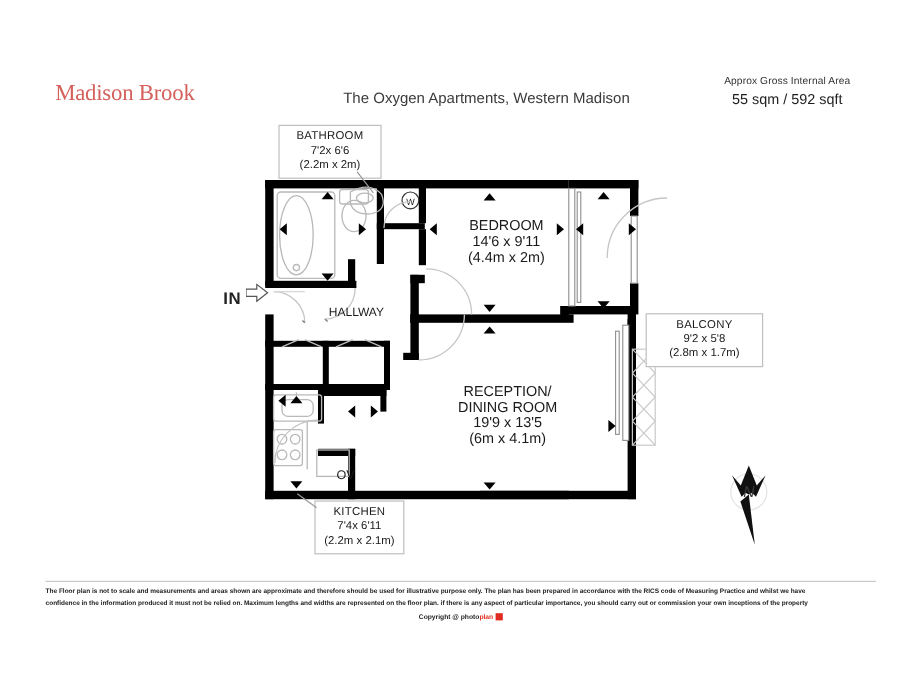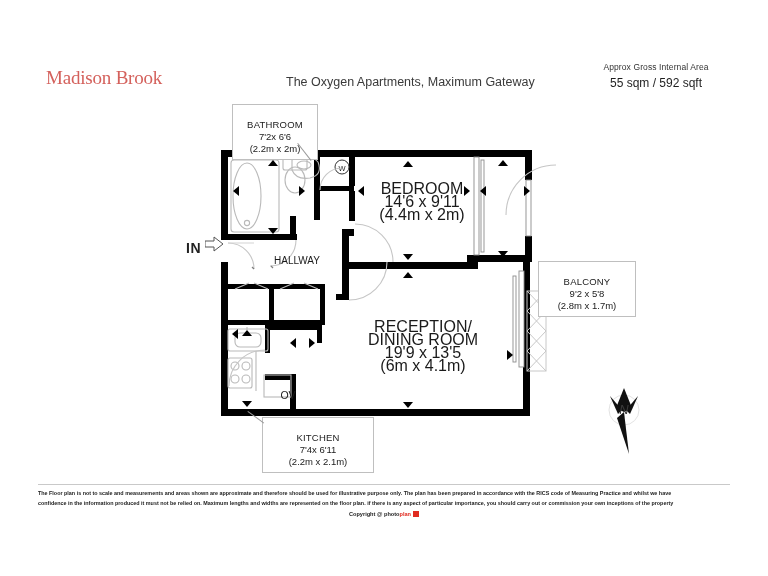--- a/index.html
+++ b/index.html
@@ -59,35 +59,35 @@
 
   
   .room-box {
     position: absolute;
     border: 1px solid #bfbfbf;
     background: #ffffff;
     text-align: center;
     font-size: 9.5px;
     line-height: 12px;
     color: #1a1a1a;
-    padding: 14px 5px 4px 5px;
+    padding: 3px 5px 4px 5px;
     white-space: nowrap;
     box-sizing: border-box;
   }
   .room-box .nm { letter-spacing: 0.2px; }
 
   .inner-label {
     position: absolute;
     text-align: center;
     font-size: 9.5px;
     line-height: 12.5px;
     color: #1a1a1a;
     white-space: nowrap;
   }
-  .inner-label.big { font-size: 16px; line-height: 13px; text-align: center; }
+  .inner-label.big { font-size: 12px; line-height: 13px; text-align: center; }
 
   .leader {
     position: absolute;
     background: #9a9a9a;
     transform-origin: 0 0;
     height: 1px;
   }
 
   
   #planSvg {
@@ -163,21 +163,21 @@
     color: #222;
     letter-spacing: 0.5px;
   }
 </style>
 </head>
 <body>
 
 <div class="page">
 
   <div class="brand">Madison Brook</div>
-  <div class="plan-title">The Oxygen Apartments, Maximum Gateway</div>
+  <div class="plan-title">The Oxygen Apartments, Western Madison</div>
   <div class="area-block">
     <div class="area-label">Approx Gross Internal Area</div>
     <div class="area-value">55 sqm / 592 sqft</div>
   </div>
 
   <svg id="planSvg" width="768" height="576" viewBox="0 0 768 576">
 
     <g fill="#000000">
 
       <rect x="221" y="150" width="253" height="7"></rect>
@@ -365,21 +365,21 @@
     <div>(2.8m x 1.7m)</div>
   </div>
 
   <div class="inner-label big" style="left:364px; top:320px; width:118px;">
     <div>RECEPTION/</div>
     <div>DINING ROOM</div>
     <div>19'9 x 13'5</div>
     <div>(6m x 4.1m)</div>
   </div>
 
-  <div class="room-box" style="left:262px; top:417px; width:112px;">
+  <div class="room-box" style="left:262px; top:417px; width:75px;">
     <div class="nm">KITCHEN</div>
     <div>7'4x 6'11</div>
     <div>(2.2m x 2.1m)</div>
   </div>
   <div class="leader" style="left:248px; top:411px; width:20px; transform:rotate(36deg);"></div>
 
   <div class="inner-label" style="left:258px; top:255px; width:78px; font-size:10px;">
     <div>HALLWAY</div>
   </div>
 

